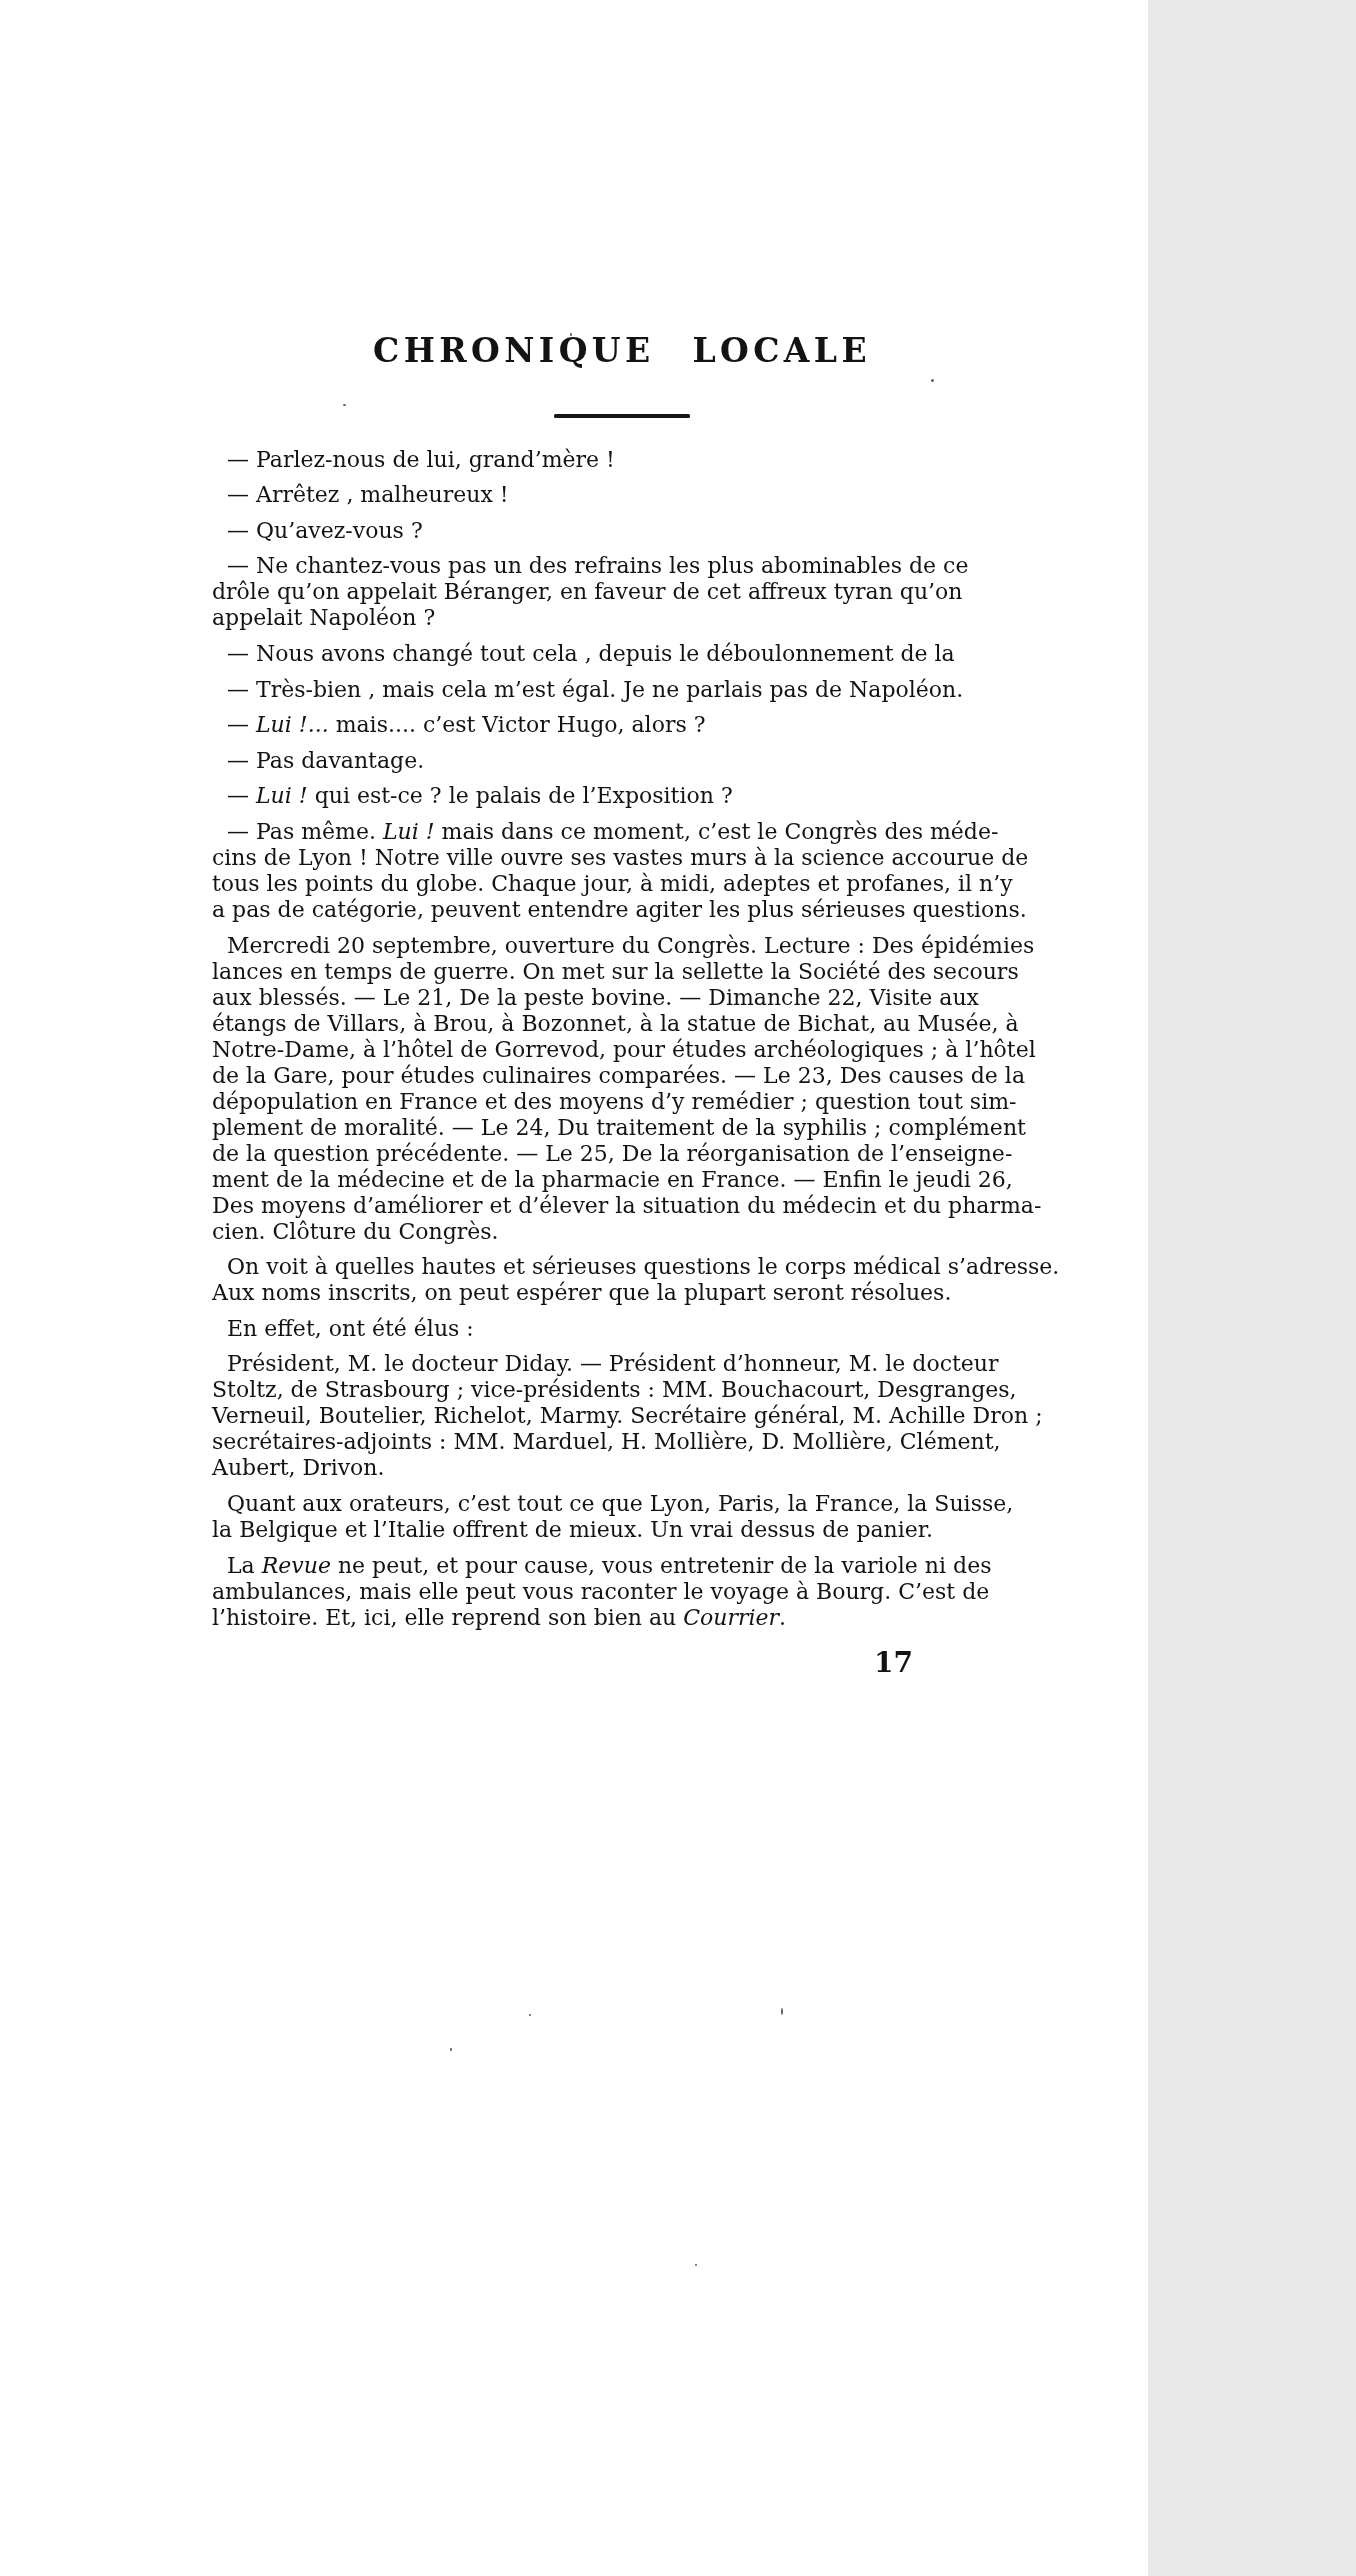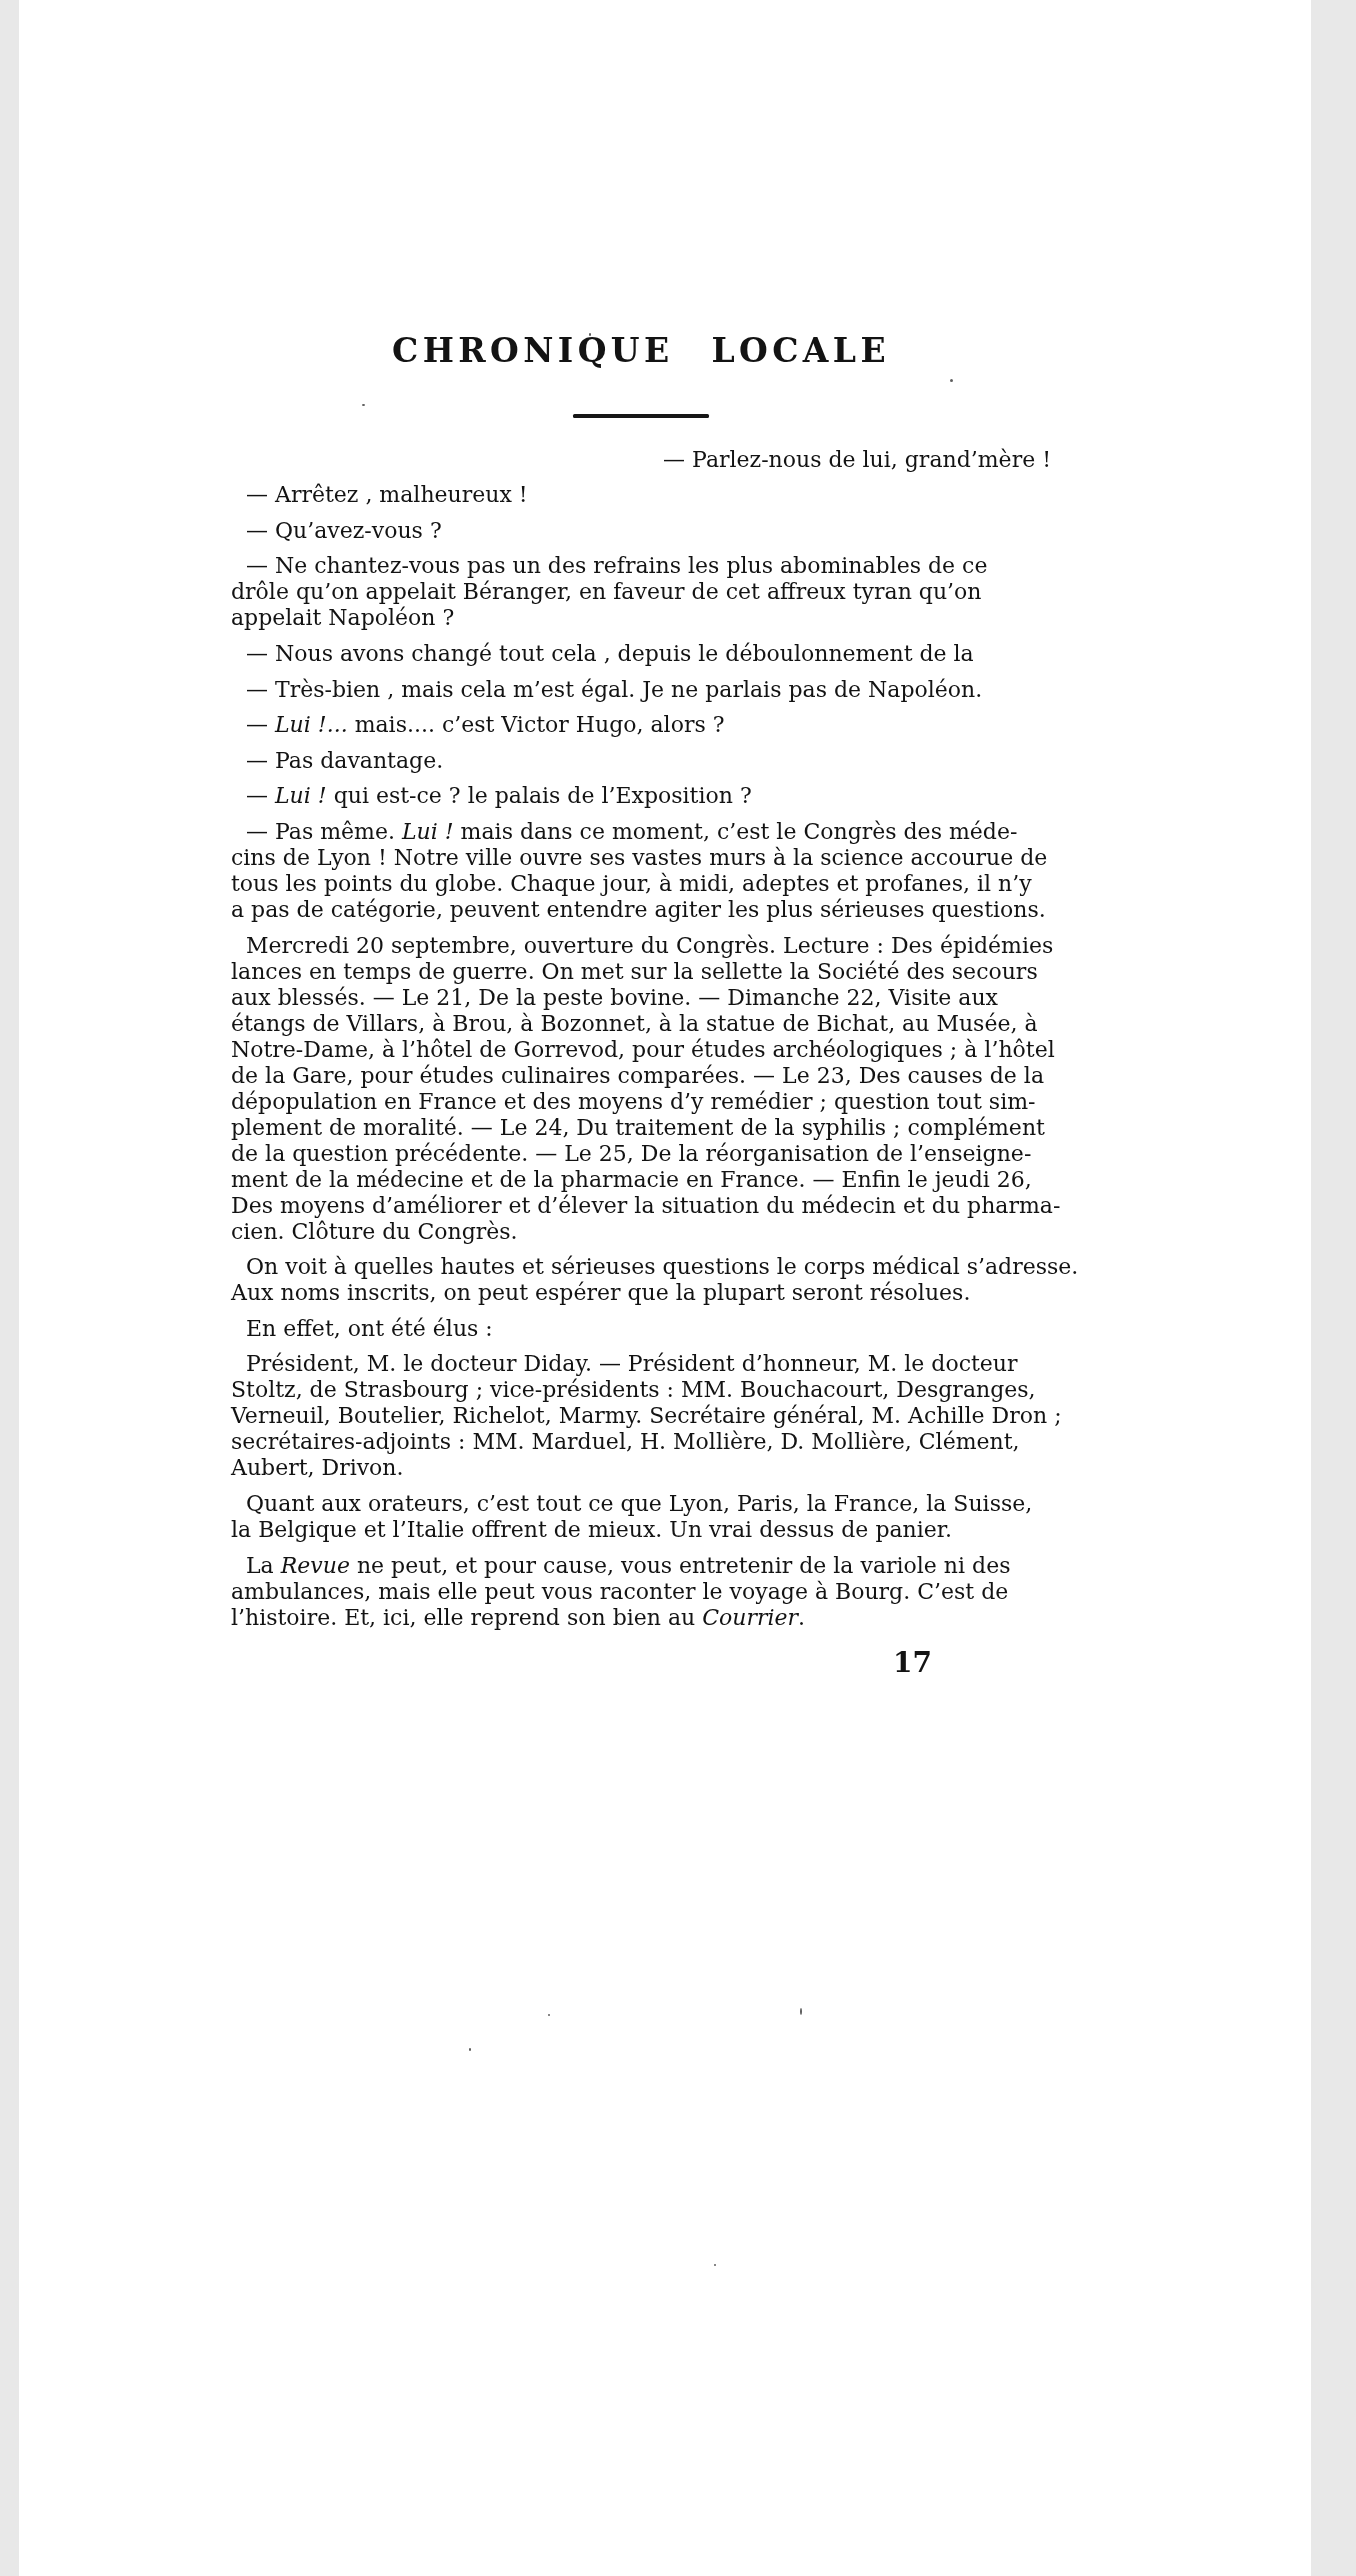--- a/index.html
+++ b/index.html
@@ -1,23 +1,22 @@
 <!DOCTYPE html>
 <html style="font-size:12px"><head>
 <meta charset="utf-8">
 <style>
   html,body{margin:0;padding:0;background:#e8e8e8;}
   .page{
     position:relative;
-    width:1292px;height:2576px;
+    width:1148px;height:2576px;
     background:#ffffff;
     overflow:hidden;
     font-family:"DejaVu Serif","Liberation Serif",serif;
     color:#131313;
-    margin-left:19px;
   }
   .textblock{
     position:absolute;
     left:212px;top:329px;
     width:820px;
   }
   .title{
     text-align:center;
     font-size:33px;
     font-weight:700;
@@ -26,21 +25,21 @@
     line-height:44px;
     white-space:nowrap;
   }
   .title-rule{
     width:136px;height:3.7px;
     background:#161616;
     margin:41px auto 0 auto;
     border-radius:1.5px;
   }
   .para{margin-top:9.6px;}
-  .para.after-rule{margin-top:29px;text-align:right;}
+  .para.after-rule{margin-top:29px;}
   .line{
     font-size:22px;
     line-height:26px;
     white-space:nowrap;
   }
   .line.first{text-indent:15px;}
   em{}
   .pagenum{
     margin-top:19px;
     margin-left:662px;

